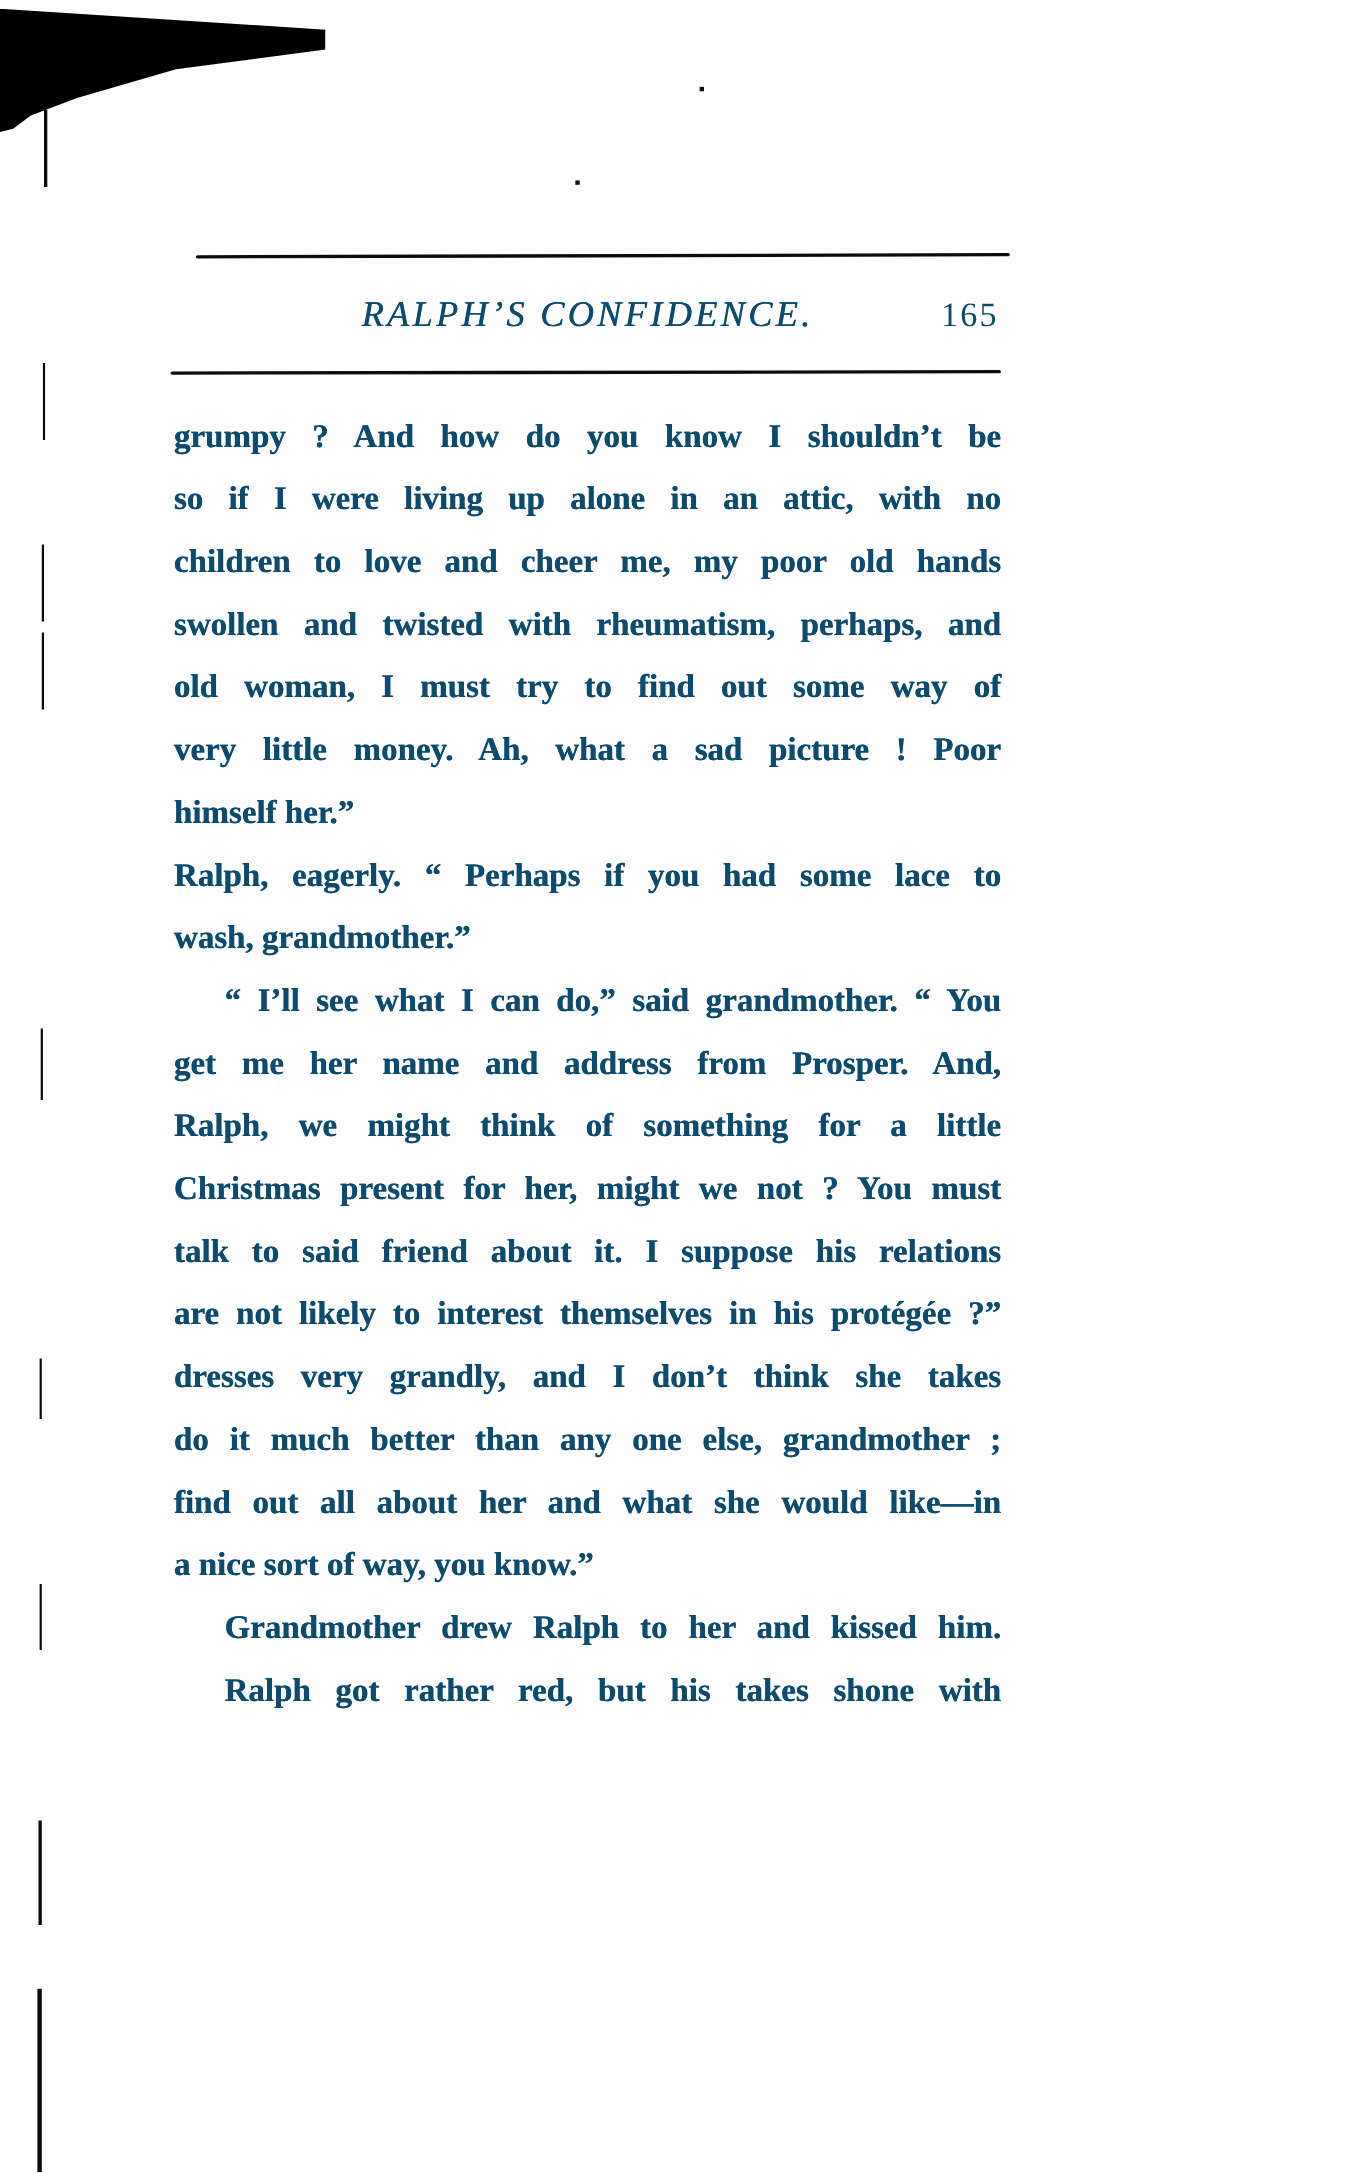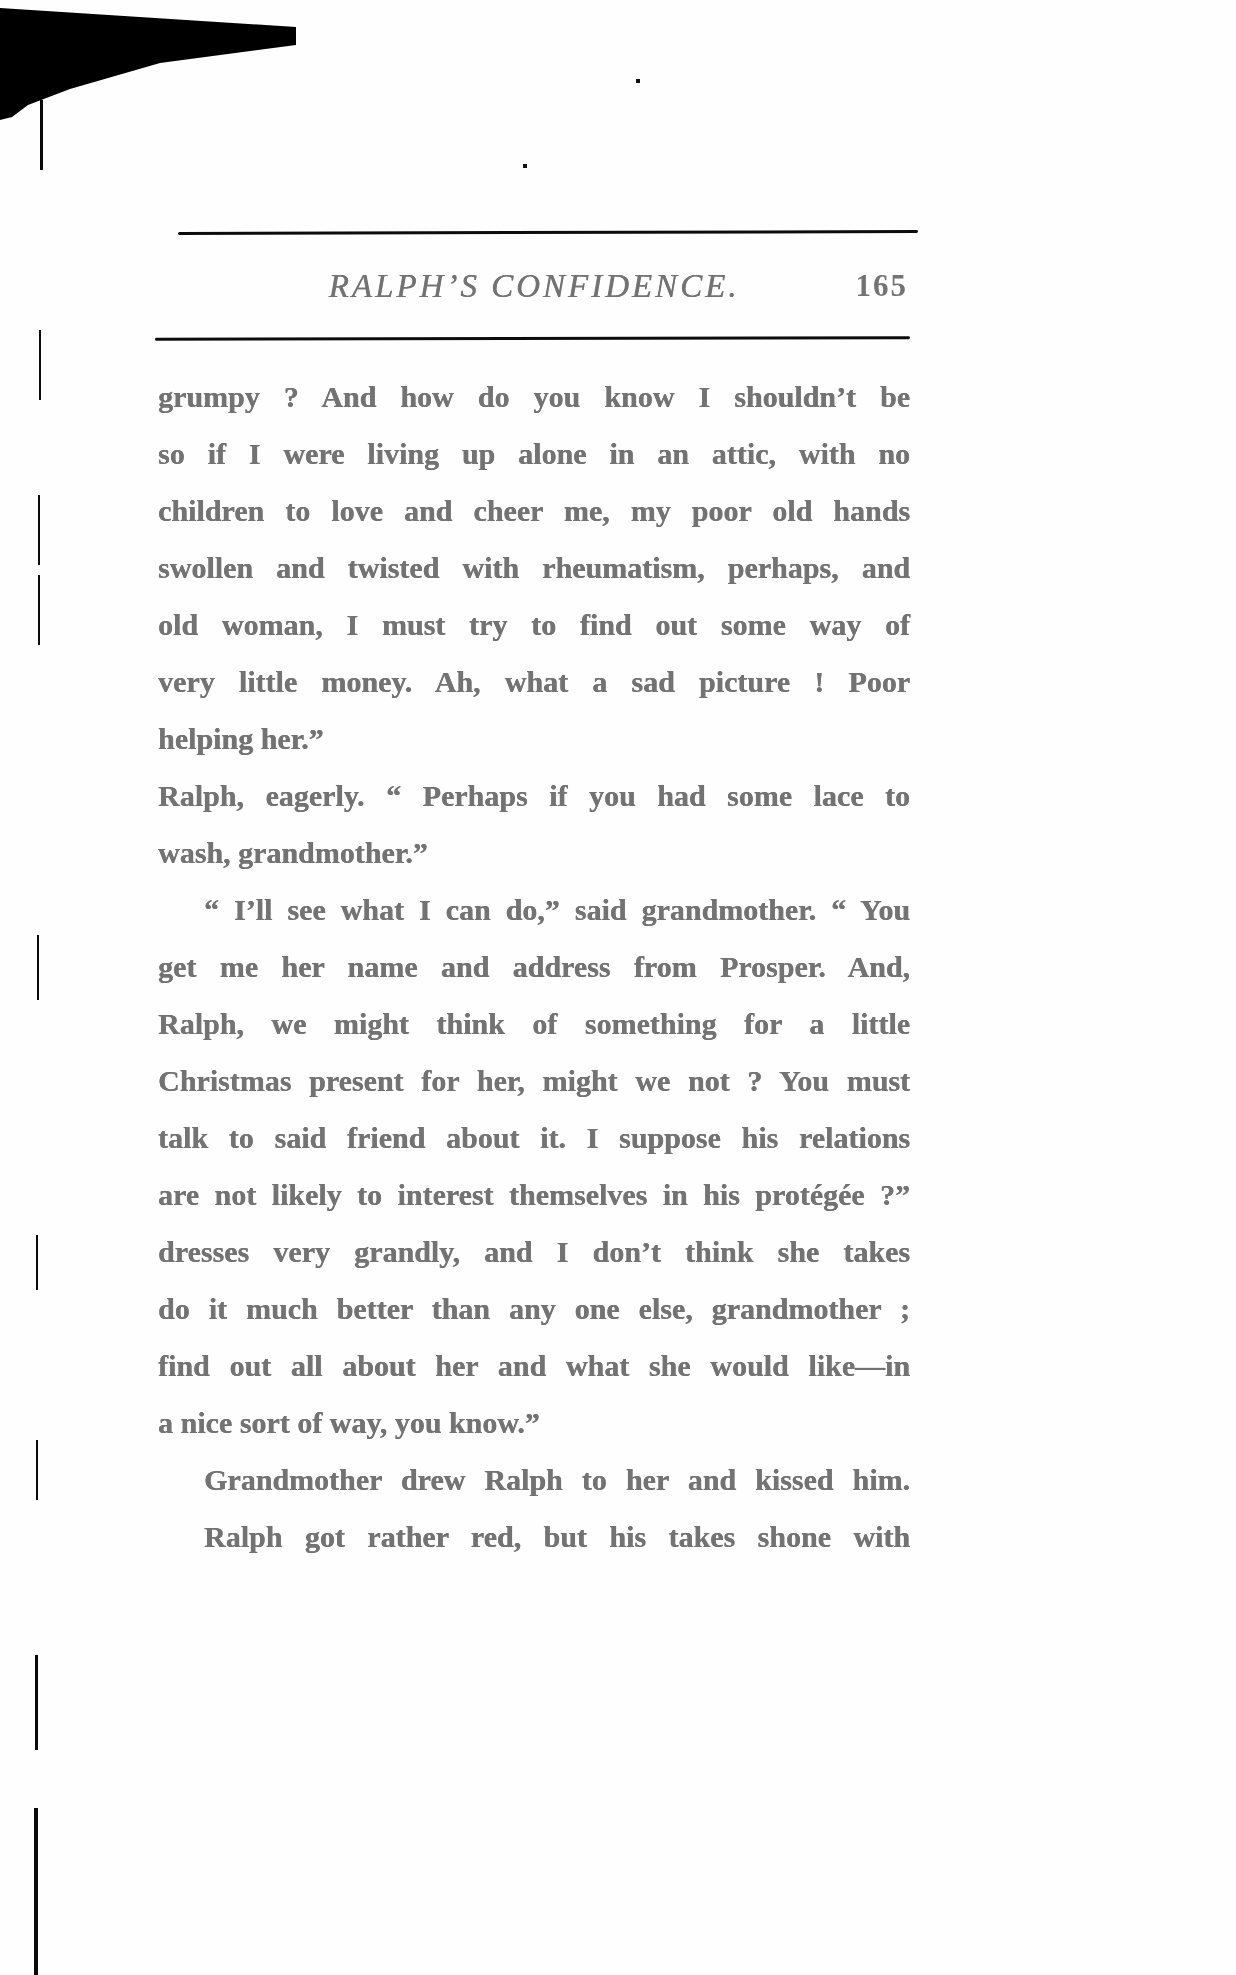--- a/index.html
+++ b/index.html
@@ -7,21 +7,21 @@
     padding: 0;
     background: #ffffff;
   }
   #page {
     position: relative;
     width: 1236px;
     height: 1975px;
     background: #fefefe;
     overflow: hidden;
     font-family: "Liberation Serif", serif;
-    color: #737373;
+    color: #0c4a6e;
   }
 
   
   .wedge {
     position: absolute;
     left: 0; top: 5px;
     width: 296px; height: 118px;
     background: #000;
     clip-path: polygon(0 3px, 296px 22px, 296px 40px, 160px 58px, 70px 84px, 28px 100px, 12px 112px, 0 115px);
   }
@@ -57,21 +57,21 @@
     font-style: italic;
     font-size: 33px;
     letter-spacing: 3px;
     white-space: nowrap;
     text-shadow: 0.4px 0 0 currentColor;
   }
   .head-page-number {
     position: absolute;
     right: 2px; top: 0;
     font-size: 31px;
-    font-weight: bold;
+    font-weight: normal;
     letter-spacing: 2px;
   }
 
   
   .body-text {
     position: absolute;
     top: 368px; left: 158px;
     width: 752px;
     font-weight: bold;
   }
@@ -117,21 +117,21 @@
   </div>
   <div class="rule" id="rule-bottom"></div>
 
   <div class="body-text">
       <div class="text-line just"><span>grumpy ?  And how do you know I shouldn’t be</span></div>
       <div class="text-line just"><span>so if I were living up alone in an attic, with no</span></div>
       <div class="text-line just"><span>children to love and cheer me, my poor old hands</span></div>
       <div class="text-line just"><span>swollen and twisted with rheumatism, perhaps, and</span></div>
       <div class="text-line just"><span>old woman, I must try to find out some way of</span></div>
       <div class="text-line just"><span>very little money.  Ah, what a sad picture !  Poor</span></div>
-      <div class="text-line"><span>helping her.”</span></div>
+      <div class="text-line"><span>himself her.”</span></div>
       <div class="text-line just"><span>Ralph, eagerly.  “ Perhaps if you had some lace to</span></div>
       <div class="text-line"><span>wash, grandmother.”</span></div>
       <div class="text-line indent just"><span>“ I’ll see what I can do,” said grandmother.  “ You</span></div>
       <div class="text-line just"><span>get me her name and address from Prosper.  And,</span></div>
       <div class="text-line just"><span>Ralph, we might think of something for a little</span></div>
       <div class="text-line just"><span>Christmas present for her, might we not ?  You must</span></div>
       <div class="text-line just"><span>talk to said friend about it.  I suppose his relations</span></div>
       <div class="text-line just"><span>are not likely to interest themselves in his protégée ?”</span></div>
       <div class="text-line just"><span>dresses very grandly, and I don’t think she takes</span></div>
       <div class="text-line just"><span>do it much better than any one else, grandmother ;</span></div>

